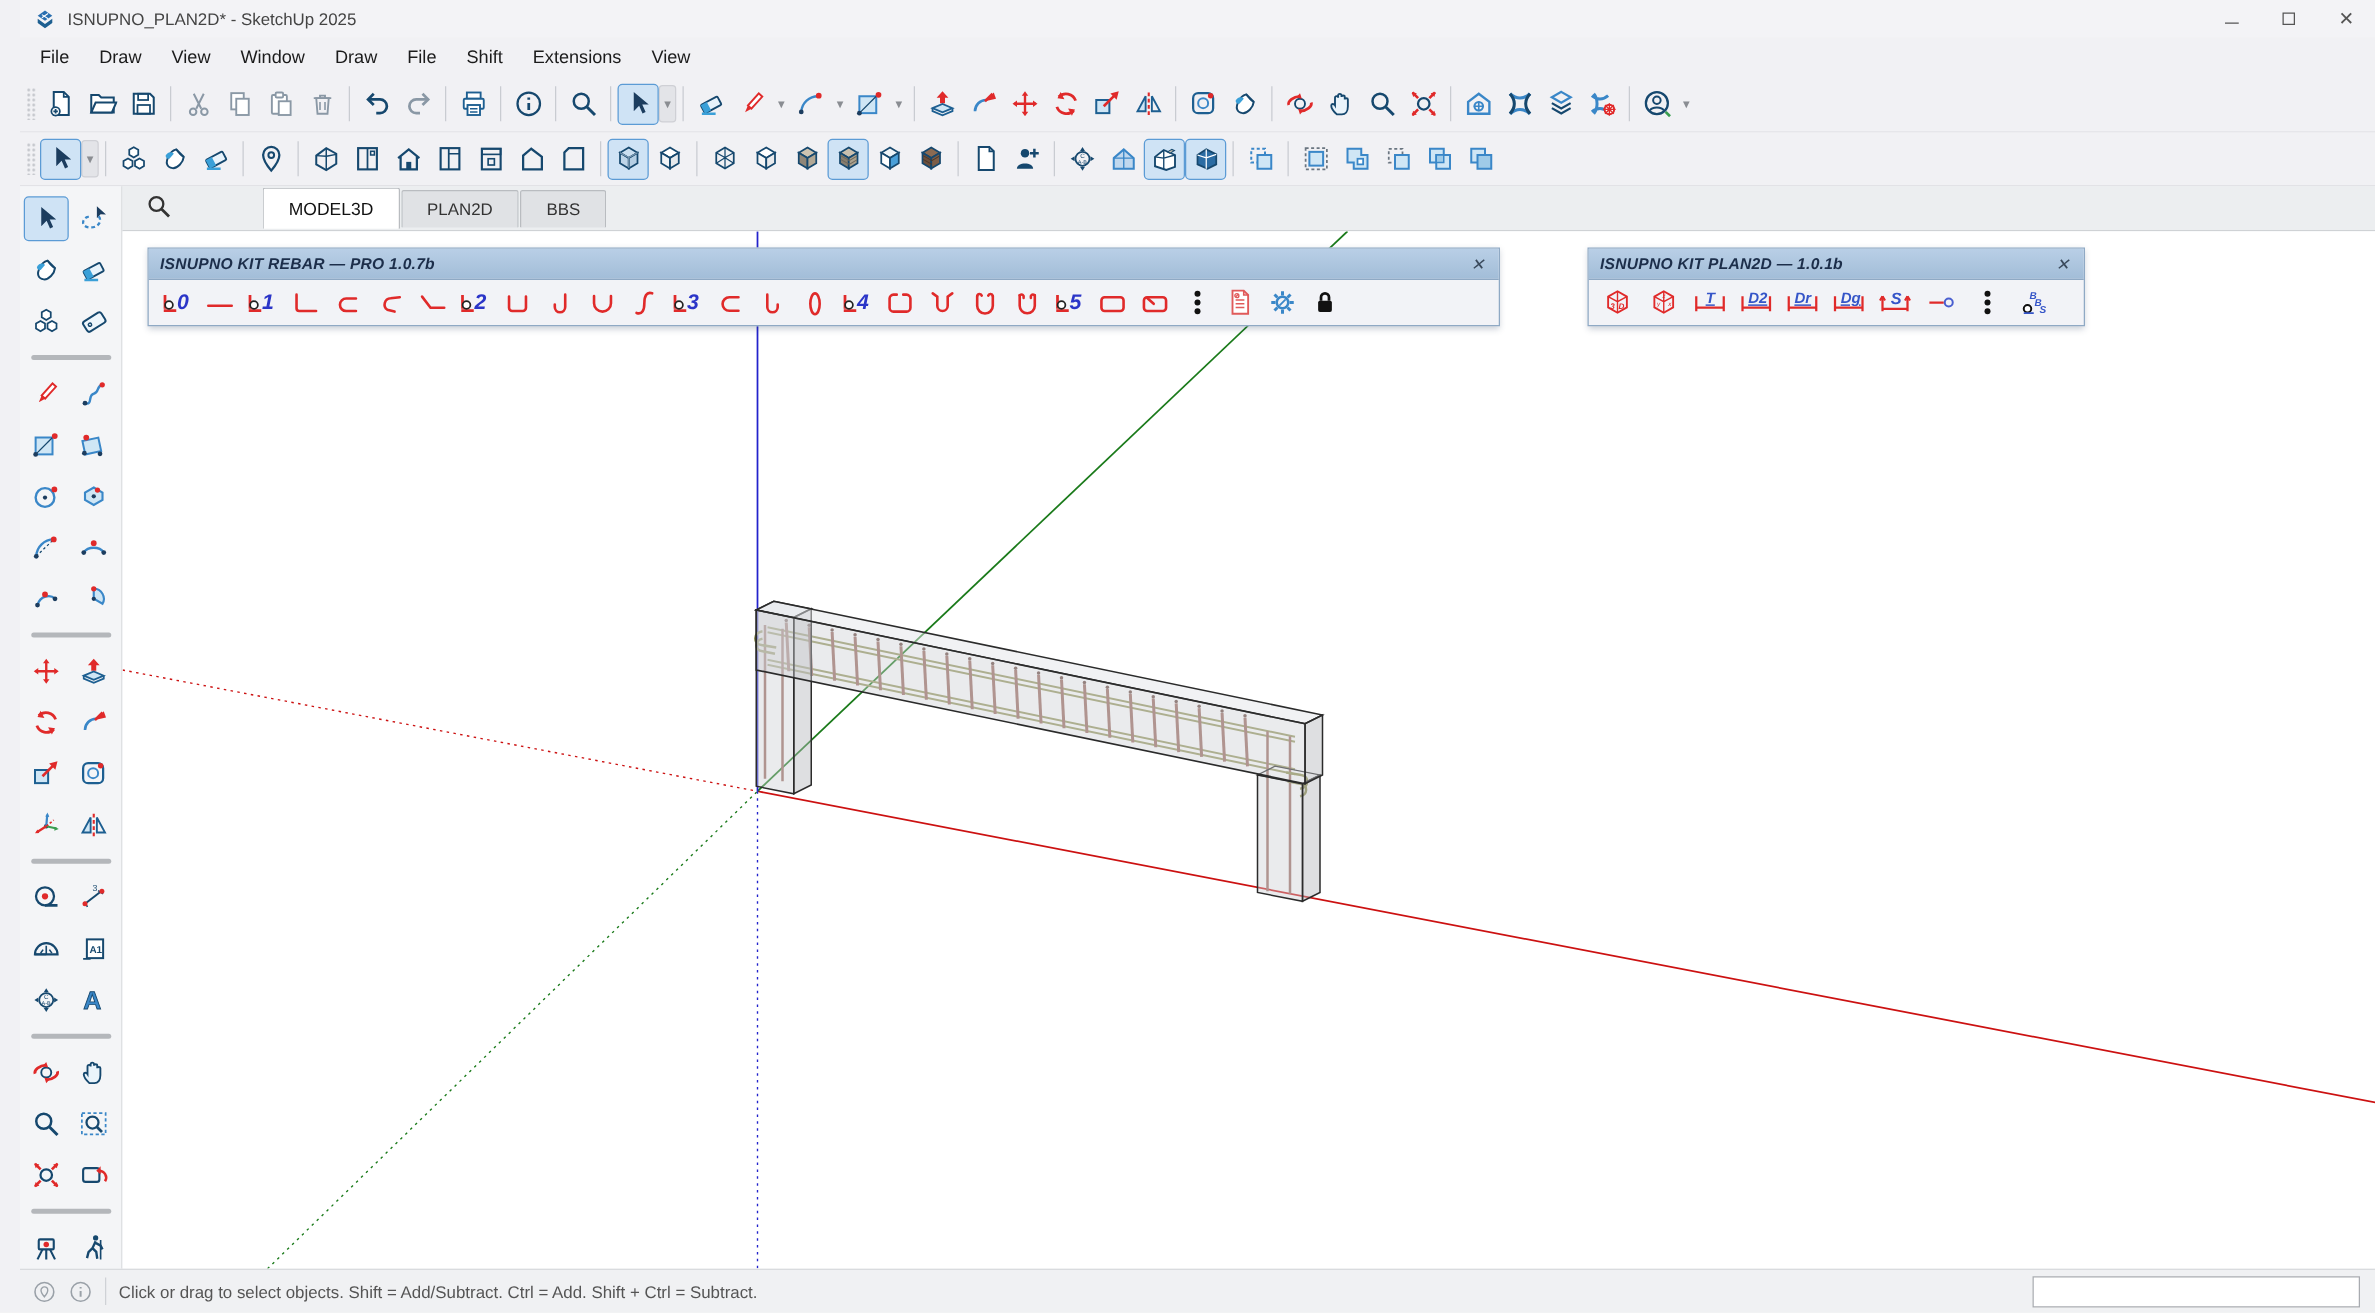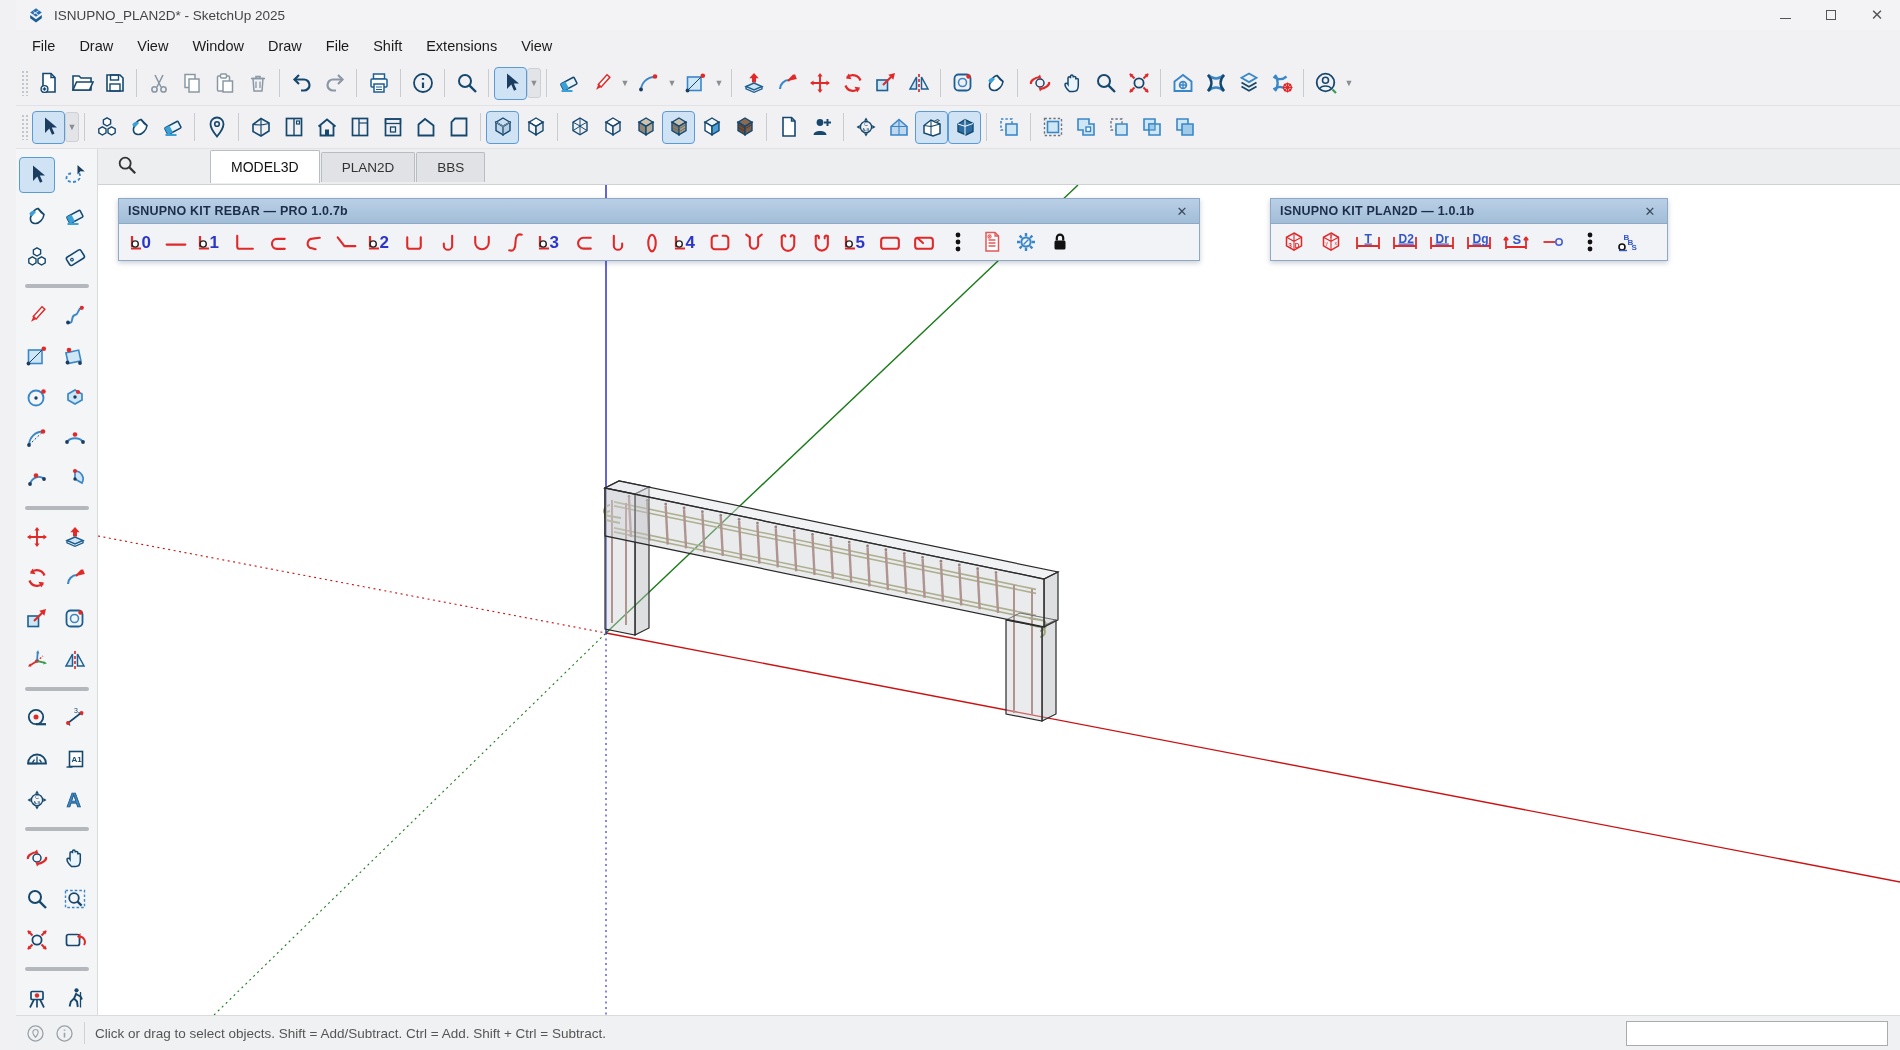--- a/index.html
+++ b/index.html
@@ -40,21 +40,21 @@
   .tabsrow { height:36px; background:#eceef0; display:flex; align-items:flex-end; border-bottom:1px solid #cfd2d5; flex:0 0 auto; position:relative; }
   .tabsrow .searchwrap { position:absolute; left:18px; top:5px; }
   .tab { height:30px; padding:0 20px; display:flex; align-items:center; font-size:13.5px; color:#333; background:#e0e2e5; border:1px solid #b9bcc0; border-bottom:none; margin-right:1px; border-radius:2px 2px 0 0; }
   .tab.active { background:#ffffff; height:33px; font-size:14px; color:#111; }
   .tabs-start { width:112px; }
 
   .viewport { flex:1 1 auto; position:relative; background:#ffffff; overflow:hidden; }
   .viewport > svg.canvas { position:absolute; inset:0; }
 
   
-  .float-tb { position:absolute; border:1px solid #8fa9c4; background:#f2f3f7; box-shadow:0 2px 5px rgba(40,60,90,.25); z-index:5; }
+  .float-tb { position:absolute; border:1px solid #8fa9c4; background:#f2f3f7; box-shadow:0 2px 5px rgba(40,60,90,.25); z-index:5;font-style:italic; }
   .float-title { height:25px; background:linear-gradient(#b9cfe6,#a2bdd8); display:flex; align-items:center; padding:0 9px; border-bottom:1px solid #8fa9c4; }
   .float-title .t { font-size:12.5px; font-weight:bold; color:#1c2e4a; letter-spacing:.2px; }
   .float-close { margin-left:auto; color:#3a4a5c; font-size:13px; width:16px; text-align:center; }
   .float-body { display:flex; align-items:center; padding:3px 6px; gap:1px; }
   .float-body .tbtn { width:33px; height:30px; }
 
   
   .statusbar { height:35px; background:#f0f1f3; border-top:1px solid #d9dbde; display:flex; align-items:center; padding:0 10px; flex:0 0 auto; position:relative; }
   .statusbar .sb-sep { width:1px; height:22px; background:#cfd2d6; margin:0 10px; }
   .statusbar .msg { font-size:13.5px; color:#555; }

